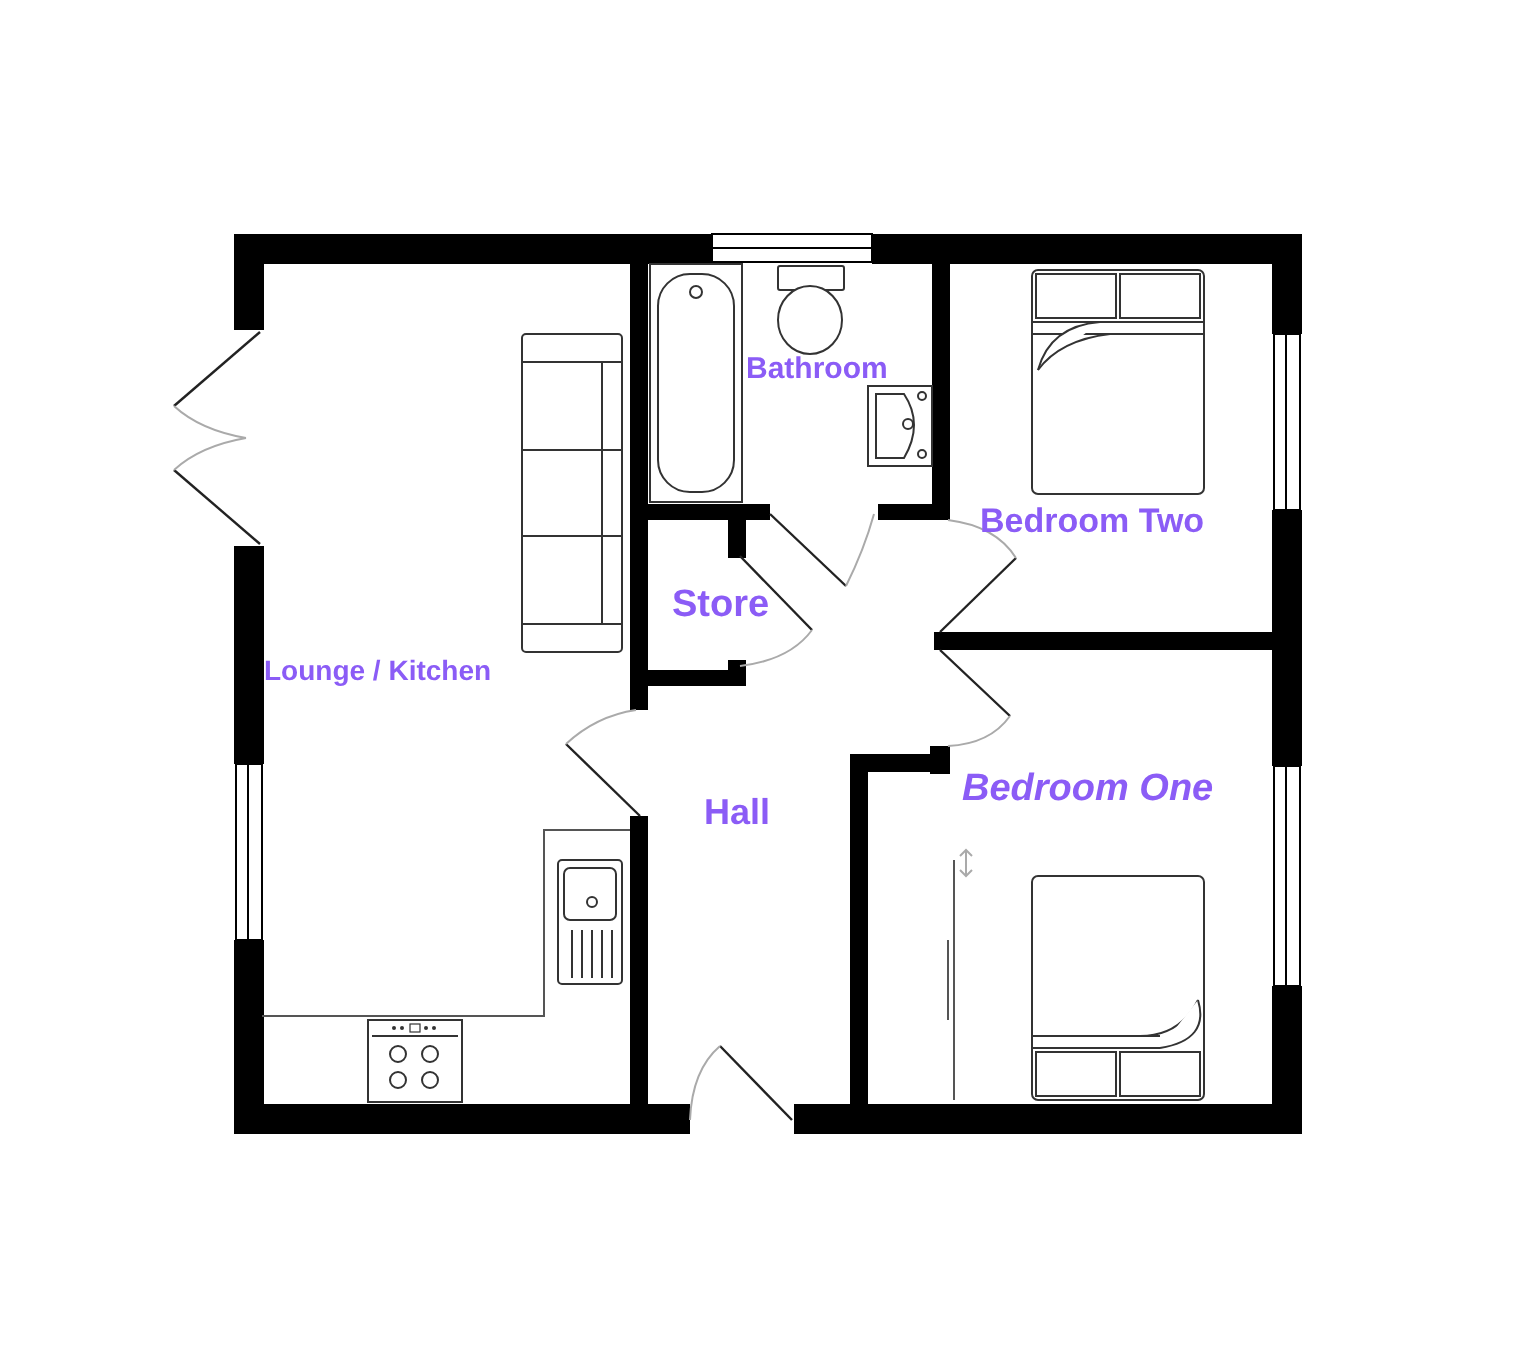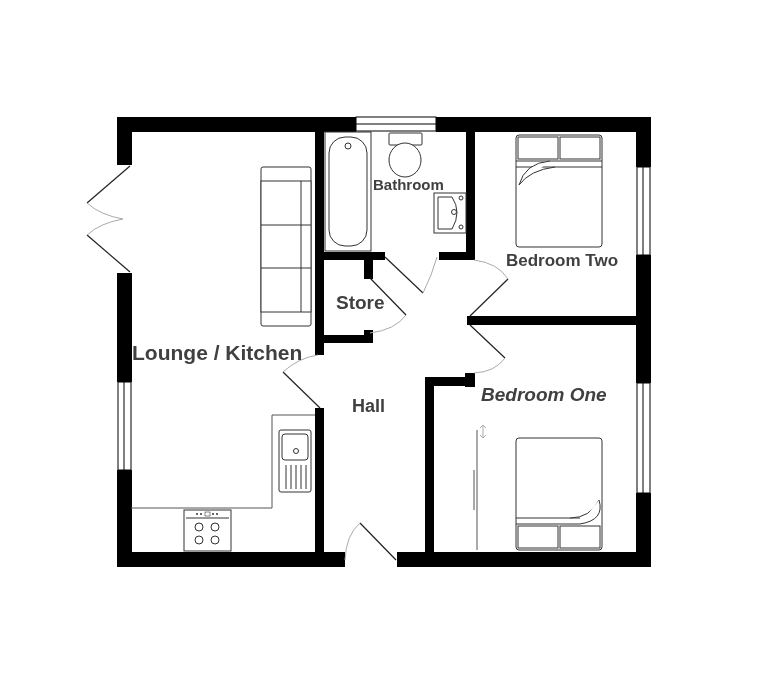--- a/index.html
+++ b/index.html
@@ -1,18 +1,18 @@
 <!DOCTYPE html>
 <html><head>
   <meta charset="utf-8">
   <style>
     html, body { margin:0; padding:0; background:#ffffff; }
     body { width:768px; height:684px; position:relative; overflow:hidden; font-family:"Liberation Sans", sans-serif; }
     #plan { position:absolute; left:0; top:0; }
-    .label { position:absolute; font-family:"Liberation Sans", sans-serif; font-weight:bold; color:#404040; white-space:nowrap; }
+    .label { position:absolute; font-family:"Liberation Sans", sans-serif; font-weight:bold; color:#8b5cf6; white-space:nowrap; }
   </style>
 </head>
 <body>
 
 <svg id="plan" width="768" height="684" viewBox="0 0 768 684" xmlns="http://www.w3.org/2000/svg">
 
   <g fill="#000">
 
     <rect x="117" y="117" width="239" height="15"></rect>
     <rect x="436" y="117" width="215" height="15"></rect>
@@ -186,18 +186,18 @@
         <circle cx="197" cy="514" r="1"></circle>
           <circle cx="201" cy="514" r="1"></circle>
         <circle cx="213" cy="514" r="1"></circle>
           <circle cx="217" cy="514" r="1"></circle>
       </g>
       <rect x="205" y="512" width="5" height="4" fill="none" stroke="#333" stroke-width="0.6"></rect>
     </g>
   </g>
 </svg>
 
-<div class="label" style="left:132px; top:341px; font-size:21px;">Lounge / Kitchen</div>
+<div class="label" style="left:132px; top:327px; font-size:14px;">Lounge / Kitchen</div>
 <div class="label" style="left:373px; top:176px; font-size:15px;">Bathroom</div>
-<div class="label" style="left:506px; top:251px; font-size:17px;">Bedroom Two</div>
+<div class="label" style="left:490px; top:251px; font-size:17px;">Bedroom Two</div>
 <div class="label" style="left:336px; top:292px; font-size:19px;">Store</div>
 <div class="label" style="left:352px; top:396px; font-size:18px;">Hall</div>
 <div class="label" style="left:481px; top:384px; font-size:19px;font-style:italic;">Bedroom One</div>
 
 </body></html>

